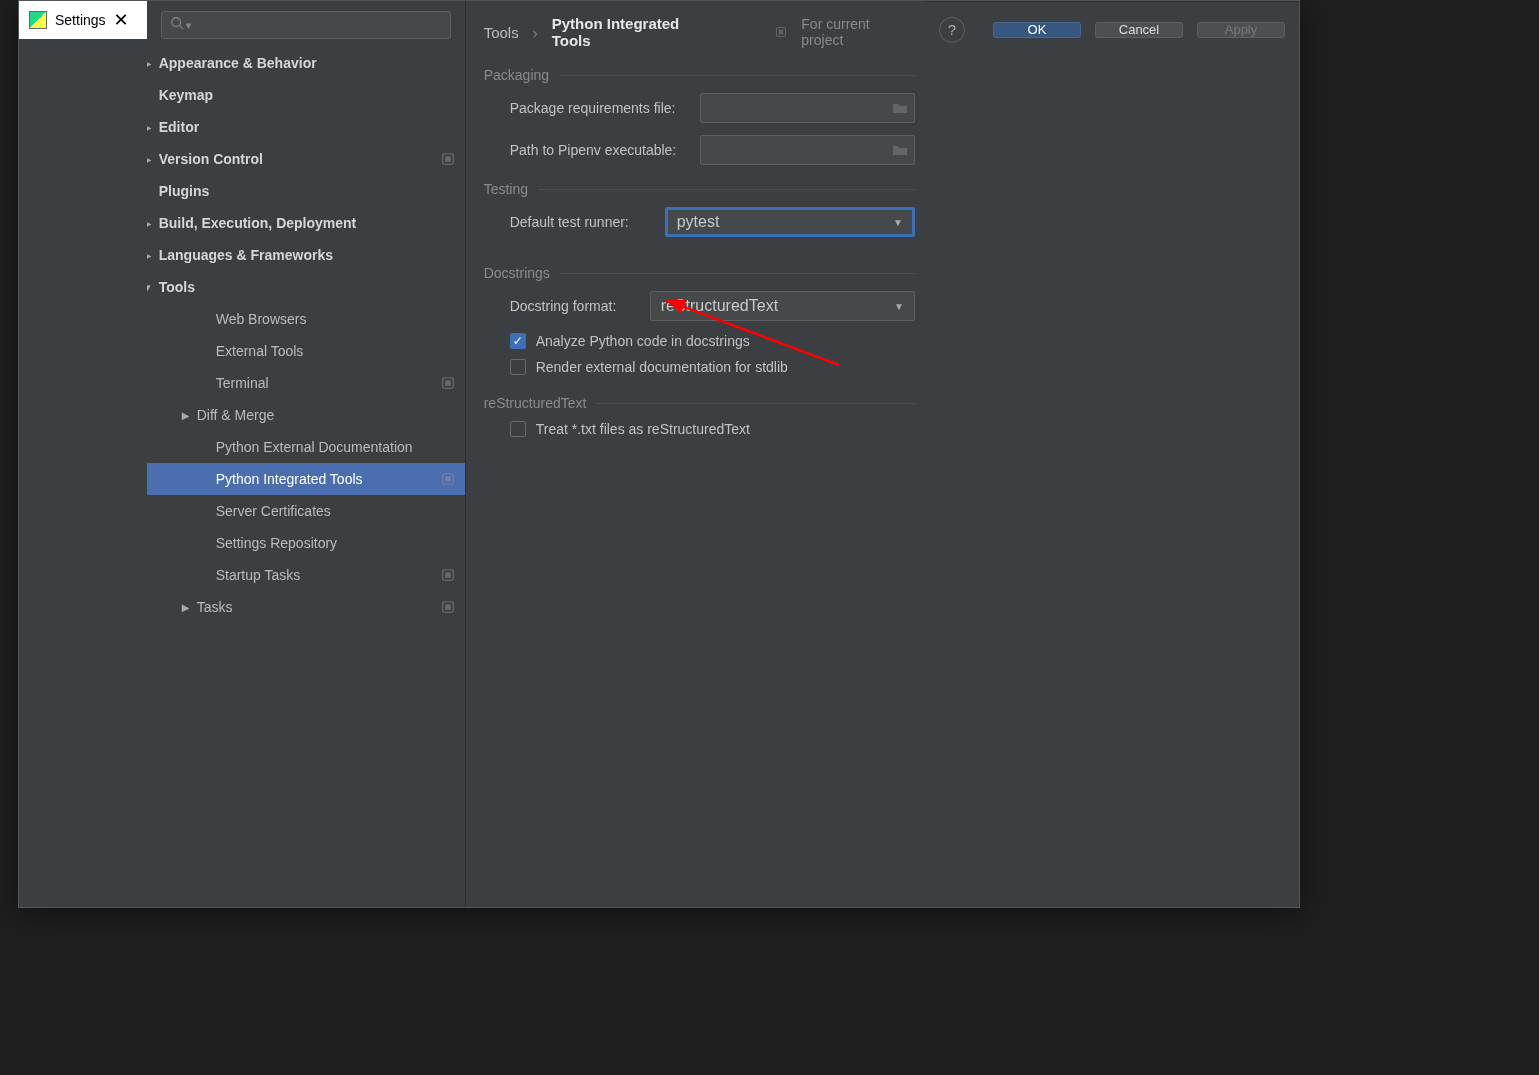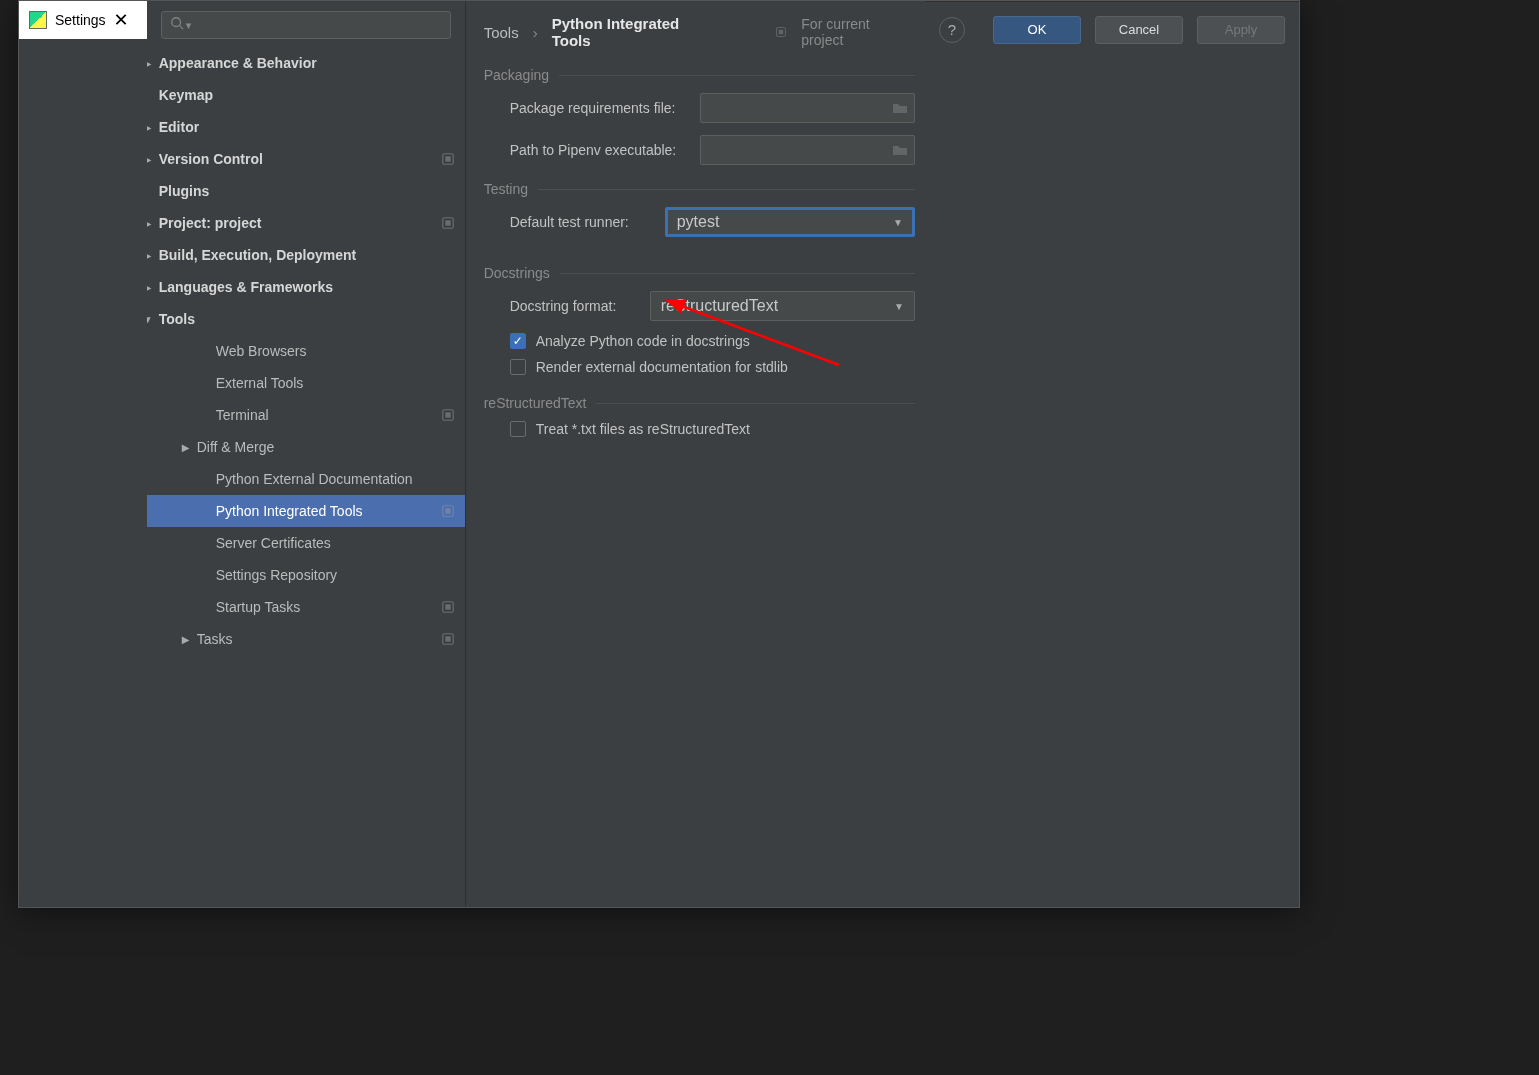--- a/index.html
+++ b/index.html
@@ -66,21 +66,21 @@
   .select .caret { font-size:10px; color:#aaa;}
   .cb-row { display:flex; align-items:flex-start; gap:10px; padding-left:26px; margin-bottom:10px; color:#c2c2c2; font-size:14px;}
   .cb { width:16px; height:16px; border:1px solid #6b6b6b; border-radius:2px; background:#3c3f41; display:flex; align-items:center; justify-content:center;}
   .cb.checked { background:#3b6fb6; border-color:#3b6fb6;}
   .cb.checked::after { content:"✓"; color:#fff; font-size:12px; line-height:1;}
   .footer {
     height:56px; border-top:1px solid #2d2f30; display:flex; align-items:center; padding:0 14px; gap:14px;
   }
   .help-btn { width:26px;height:26px;border:1px solid #5e6060;border-radius:50%;display:flex;align-items:center;justify-content:center;color:#aaa;font-size:15px;cursor:pointer;}
   .footer .spacer{flex:1;}
-  .btn { min-width:88px; height:28px; border-radius:3px; border:1px solid #5e6060; background:#4c5052; color:#ddd; font-size:13px; display:flex; align-items:center; justify-content:center; cursor:pointer;}
+  .btn { min-width:88px; height:16px; border-radius:3px; border:1px solid #5e6060; background:#4c5052; color:#ddd; font-size:13px; display:flex; align-items:center; justify-content:center; cursor:pointer;}
   .btn.primary { background:#365880; border-color:#4a688c; color:#fff; }
   .btn.disabled { color:#777; }
   .arrow-annot { position:absolute; pointer-events:none; }
 </style>
 </head>
 <body>
 
 <div class="backdrop"></div>
 
 <div class="dialog">
@@ -127,29 +127,20 @@
             <span class="spacer"></span>
             <span class="scope-icon"><svg viewBox="0 0 16 16">
                 <rect x="2" y="2" width="12" height="12" rx="2" fill="none" stroke="#999" stroke-width="1.3"></rect>
                 <rect x="5" y="5" width="6" height="6" fill="#999"></rect>
               </svg></span>
           </div>
           <div class="tree-row indent0 bold">
             <span class="arrow " style="visibility: hidden;"></span>
             <span class="lbl">Plugins</span>
             <span class="spacer"></span>
-          </div>
-          <div class="tree-row indent0 bold">
-            <span class="arrow closed"></span>
-            <span class="lbl">Project: project</span>
-            <span class="spacer"></span>
-            <span class="scope-icon"><svg viewBox="0 0 16 16">
-                <rect x="2" y="2" width="12" height="12" rx="2" fill="none" stroke="#999" stroke-width="1.3"></rect>
-                <rect x="5" y="5" width="6" height="6" fill="#999"></rect>
-              </svg></span>
           </div>
           <div class="tree-row indent0 bold">
             <span class="arrow closed"></span>
             <span class="lbl">Build, Execution, Deployment</span>
             <span class="spacer"></span>
           </div>
           <div class="tree-row indent0 bold">
             <span class="arrow closed"></span>
             <span class="lbl">Languages &amp; Frameworks</span>
             <span class="spacer"></span>

